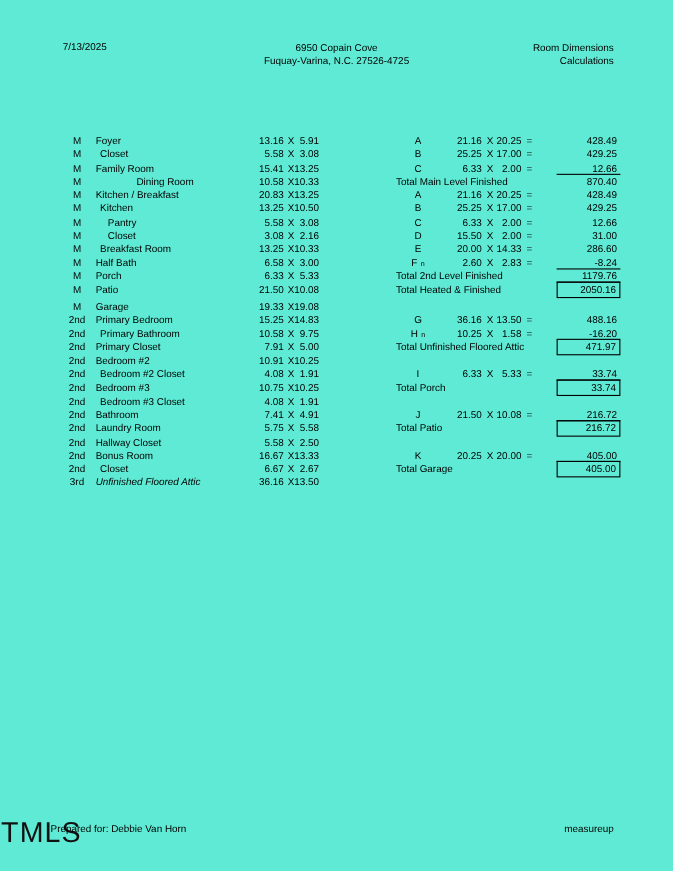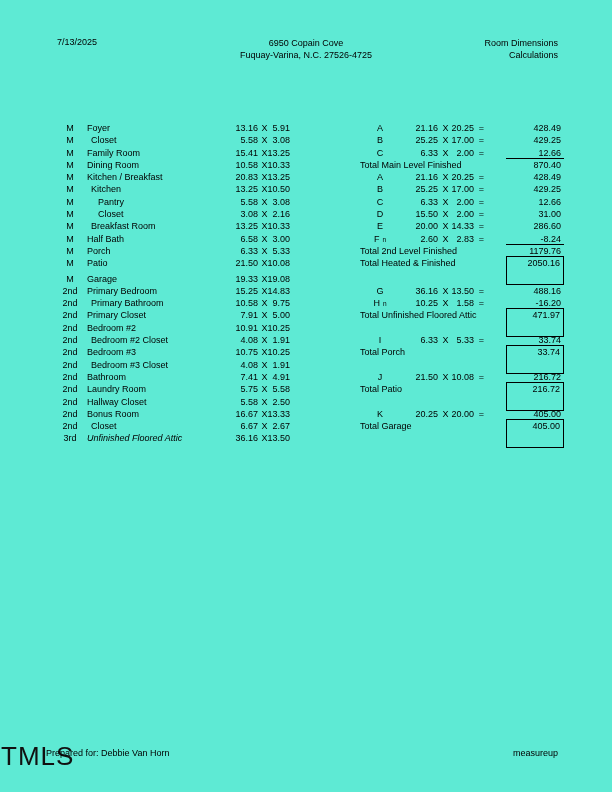--- a/index.html
+++ b/index.html
@@ -23,21 +23,21 @@
   .dx    { left:202px; width:11px; text-align:center; }
   .d2    { left:206px; width:27px; text-align:right; }
   .code  { left:303px; width:40px; text-align:center; }
   .tlabel{ left:303px; }
   .cn1   { left:315px; width:66px; text-align:right; }
   .cx    { left:383px; width:11px; text-align:center; }
   .cn2   { left:388px; width:29px; text-align:right; }
   .ceq   { left:419px; width:8px;  text-align:right; }
   .res   { left:449px; width:58px; text-align:right; padding-right:3px; box-sizing:border-box; }
   .res.underline { border-bottom:1px solid #000; }
-  .res.box { border:1.5px solid #000; height:29px; top:-1px; line-height:13px; }
+  .res.box { border:1.5px solid #000; height:15px; top:-1px; line-height:13px; }
   .subn { position:static !important; font-size:6.5px; margin-left:3px; }
   
   .ftr-logo {
     position:absolute; left:1px; top:739px;
     font-family:Liberation Sans, sans-serif; font-size:26px; font-weight:400;
     letter-spacing:1px; line-height:34px; color:#111;
   }
   .ftr-prepared { position:absolute; left:46px;  top:748px; }
   .ftr-brand    { position:absolute; right:54px; top:748px; }
 </style>
@@ -93,21 +93,21 @@
         <span class="d2">13.25</span>
         <span class="code">C</span>
         <span class="cn1">6.33</span>
         <span class="cx">X</span>
         <span class="cn2">2.00</span>
         <span class="ceq">=</span>
         <span class="res underline">12.66</span>
       </div>
       <div class="row">
         <span class="lvl">M</span>
-        <span class="room" style="padding-left: 0px;">Dining Room</span>
+        <span class="room" style="padding-left: 0px; margin-left: 37px;">Dining Room</span>
         <span class="d1">10.58</span>
         <span class="dx">X</span>
         <span class="d2">10.33</span>
         <span class="tlabel">Total Main Level Finished</span>
         <span class="res">870.40</span>
       </div>
       <div class="row">
         <span class="lvl">M</span>
         <span class="room" style="padding-left: 0px;">Kitchen / Breakfast</span>
         <span class="d1">20.83</span>

